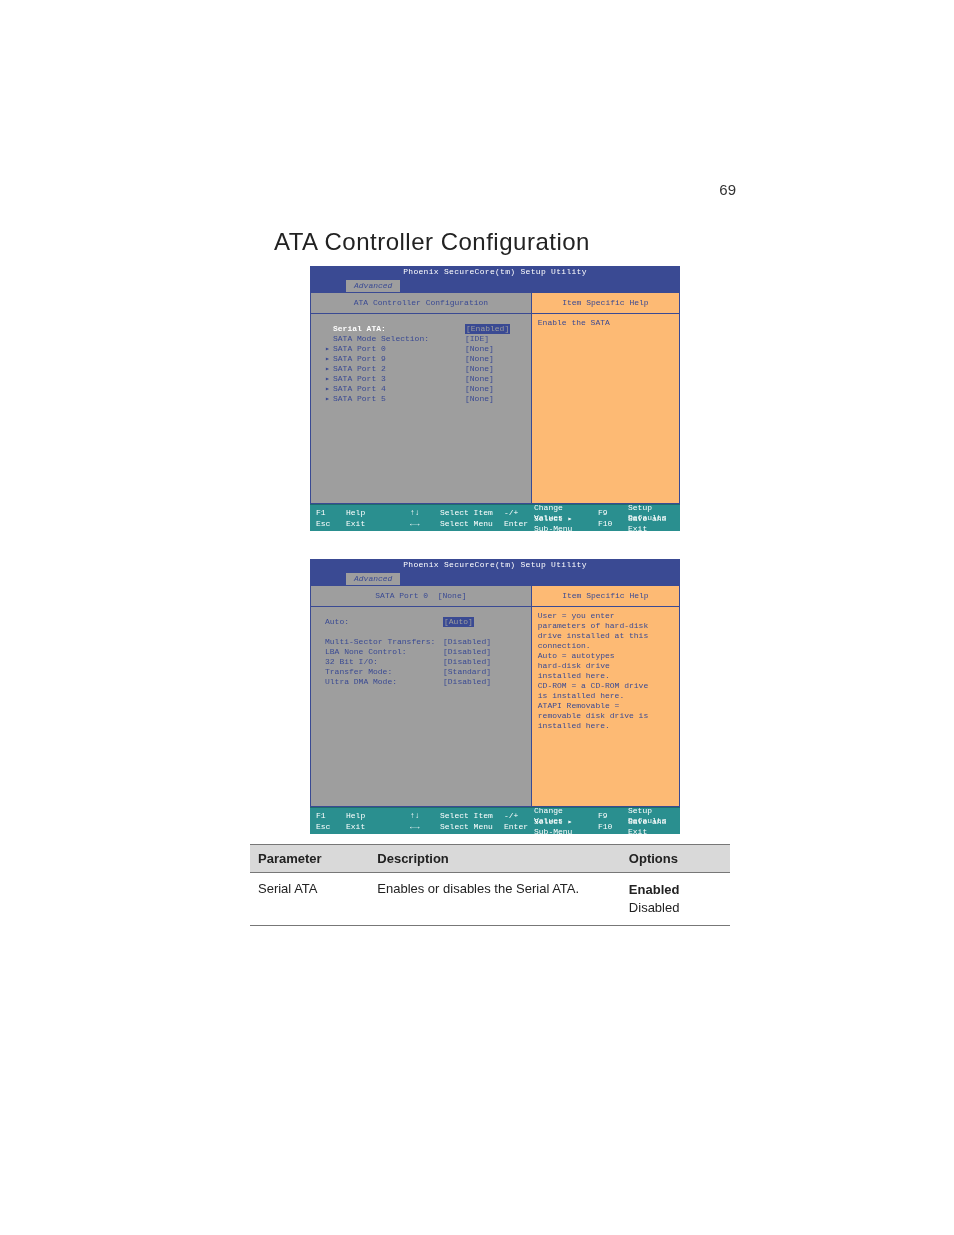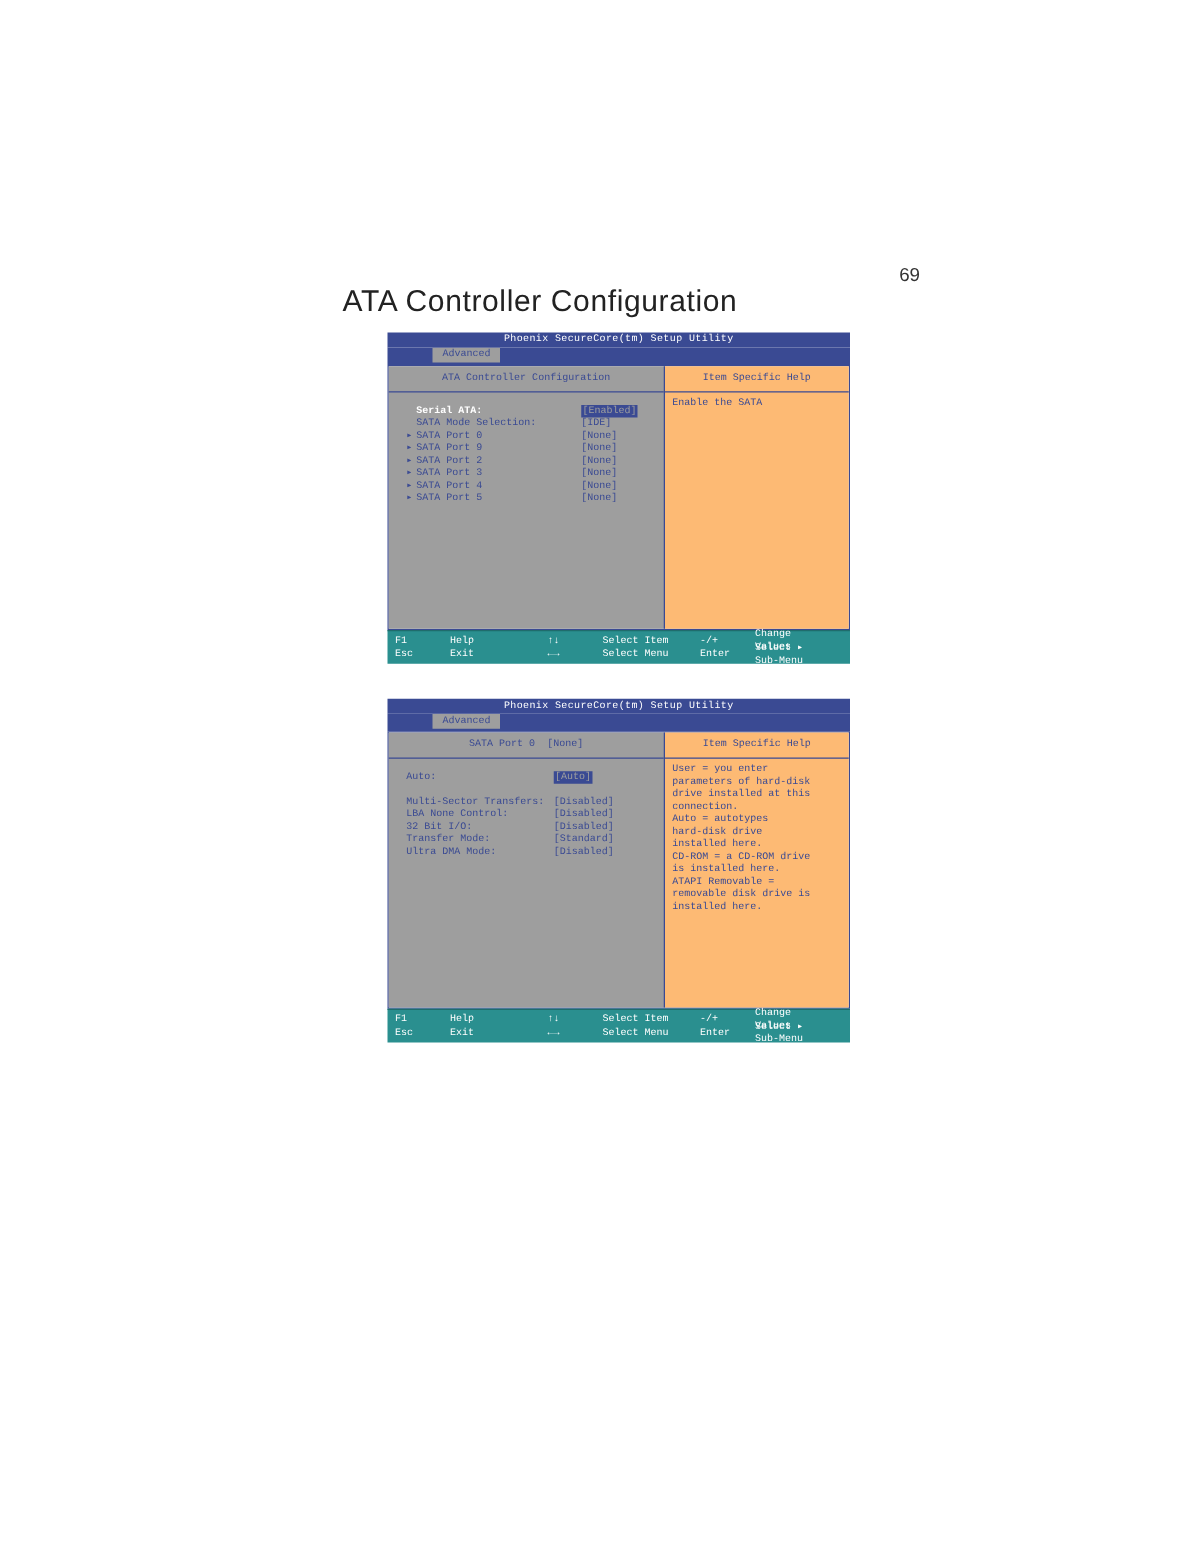--- a/index.html
+++ b/index.html
@@ -12,21 +12,21 @@
   }
   .page {
     width: 954px;
     min-height: 1235px;
     position: relative;
     box-sizing: border-box;
     padding: 40px 230px 40px 260px;
   }
   .page-number {
     position: absolute;
-    top: 212px;
+    top: 181px;
     right: 218px;
     font-size: 15px;
     color: #333;
   }
   .section-title {
     position: absolute;
     top: 228px;
     left: 274px;
     font-size: 24px;
     font-weight: 400;
@@ -56,22 +56,23 @@
     position: absolute;
     left: 50%;
     transform: translateX(-50%);
     color: #fff;
     letter-spacing: 0.3px;
   }
   .bios-menubar {
     height: 14px;
     background: #3a4a93;
     display: flex;
-    align-items: flex-start;
+    align-items: flex-end;
     padding-left: 36px;
+    font-style: italic;
   }
   .bios-tab {
     background: #9e9e9e;
     color: #3a4a93;
     padding: 1px 8px;
     font-size: 8px;
   }
   .bios-body {
     display: flex;
     height: 210px;
@@ -141,21 +142,21 @@
     color: #fff;
     padding: 1px 6px;
     font-size: 8px;
     display: flex;
     flex-direction: column;
     justify-content: center;
     border-top: 1px solid #1f6c6c;
   }
   .bios-footer .frow {
     display: flex;
-    gap: 20px;
+    gap: 6px;
     align-items: center;
     height: 11px;
   }
   .bios-footer .k {
     min-width: 24px;
   }
   .bios-footer .t {
     min-width: 58px;
   }
   .param-table {
@@ -349,13 +350,32 @@
         <span class="k">←→</span>
         <span class="t">Select Menu</span>
         <span class="k">Enter</span>
         <span class="t">Select ▸ Sub-Menu</span>
         <span class="k">F10</span>
         <span class="t">Save and Exit</span>
       </div>
     </div>
   </div>
 
+  <table class="param-table">
+    <thead>
+      <tr>
+        <td class="param-col1">Parameter</td>
+        <td class="param-col2">Description</td>
+        <td class="param-col3">Options</td>
+      </tr>
+    </thead>
+    <tbody>
+      <tr>
+        <td>Serial ATA</td>
+        <td>Enables or disables the Serial ATA.</td>
+        <td>
+          <div class="opt-line bold">Enabled</div>
+          <div class="opt-line">Disabled</div>
+        </td>
+      </tr>
+    </tbody>
+  </table>
 </div>
 
 </body></html>

